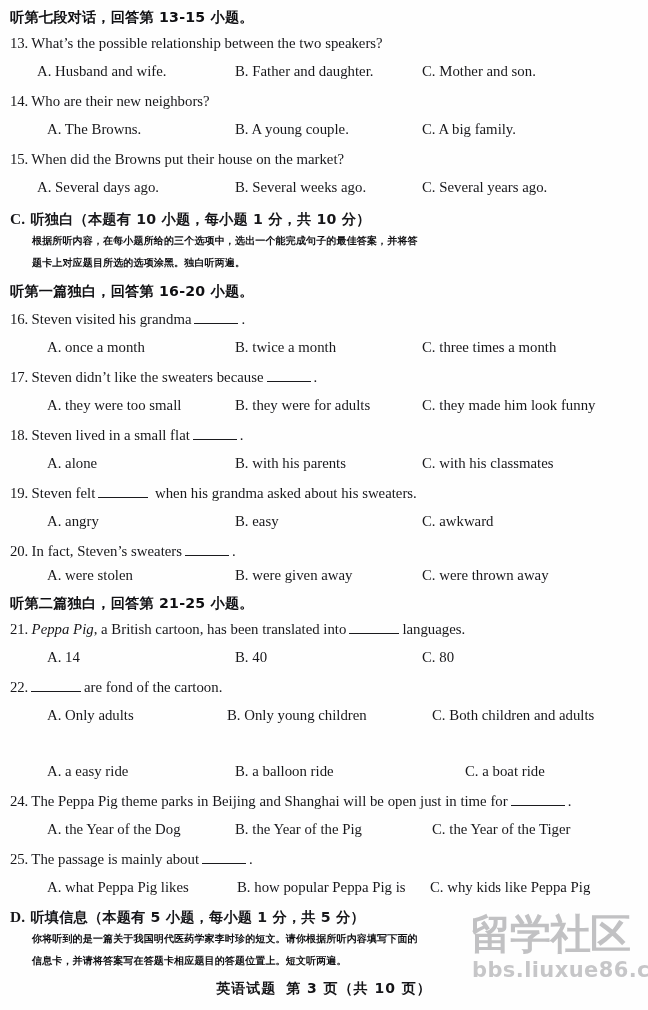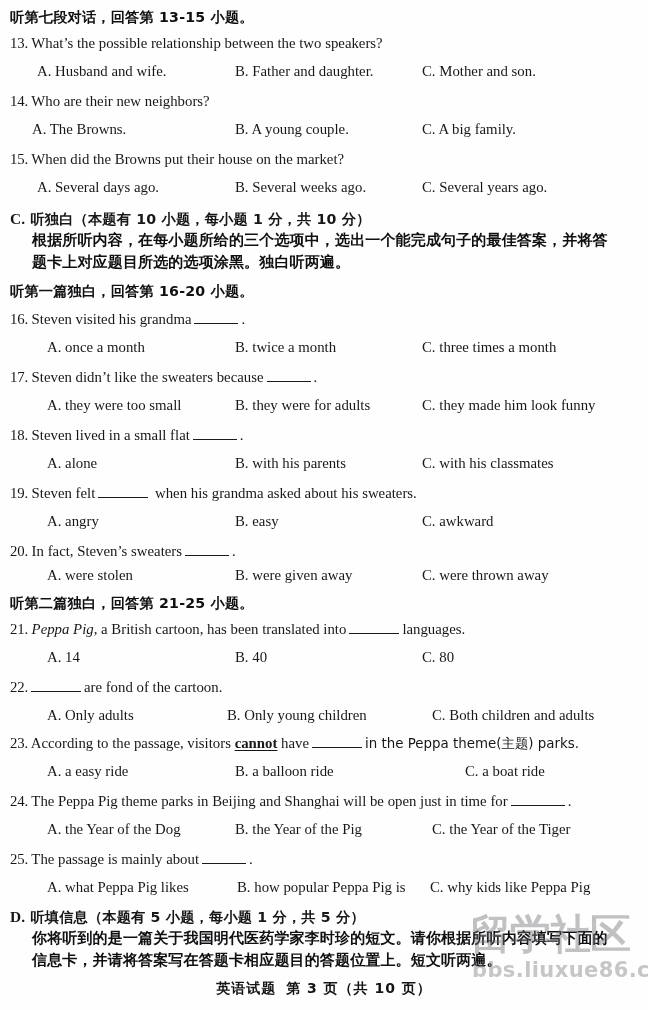--- a/index.html
+++ b/index.html
@@ -87,21 +87,21 @@
     letter-spacing: 0.2px;
   }
   .sec-head .letter {
     font-family: "Liberation Serif", serif;
     font-weight: 700;
     font-size: 15.4px;
     margin-right: 5px;
   }
   .sec-body {
     font-family: "DejaVu Sans", "Liberation Sans", sans-serif;
-    font-size: 15px;
+    font-size: 10px;
     font-weight: 600;
     line-height: 21.5px;
     letter-spacing: 0.15px;
     white-space: nowrap;
     color: #101013;
   }
 
   
   .footer {
     position: absolute;
@@ -172,21 +172,21 @@
     <span style="left:27px;">A. Husband and wife.</span>
     <span style="left:225px;">B. Father and daughter.</span>
     <span style="left:412px;">C. Mother and son.</span>
   </div>
 
   <div class="abs stem" style="top:92px;">
     <span class="qno">14.</span>
     <span>Who are their new neighbors?</span>
   </div>
   <div class="abs opts" style="top:120px;width:628px;">
-    <span style="left:22px;">A. The Browns.</span>
+    <span style="left:37px;">A. The Browns.</span>
     <span style="left:225px;">B. A young couple.</span>
     <span style="left:412px;">C. A big family.</span>
   </div>
 
   <div class="abs stem" style="top:150px;">
     <span class="qno">15.</span>
     <span>When did the Browns put their house on the market?</span>
   </div>
   <div class="abs opts" style="top:178px;width:628px;">
     <span style="left:27px;">A. Several days ago.</span>
@@ -267,26 +267,20 @@
 
   <div class="abs stem" style="top:678px;">
     <span class="qno">22.</span><span class="blank w2"></span><span>are fond of the cartoon.</span>
   </div>
   <div class="abs opts" style="top:706px;width:628px;">
     <span style="left:37px;">A. Only adults</span>
     <span style="left:217px;">B. Only young children</span>
     <span style="left:422px;text-align:right;">C. Both children and adults</span>
   </div>
 
-  <div class="abs stem" style="top:734px;">
-    <span class="qno">23.</span>
-    <span>According to the passage, visitors</span>
-    <b class="bu">cannot</b>
-    <span>have</span><span class="blank w2"></span><span class="cnspan">in the Peppa theme(主题) parks.</span>
-  </div>
   <div class="abs opts" style="top:762px;width:628px;">
     <span style="left:37px;">A. a easy ride</span>
     <span style="left:225px;">B. a balloon ride</span>
     <span style="left:455px;">C. a boat ride</span>
   </div>
 
   <div class="abs stem" style="top:792px;">
     <span class="qno">24.</span>
     <span>The Peppa Pig theme parks in Beijing and Shanghai will be open just in time for</span><span class="blank w3"></span><span>.</span>
   </div>

